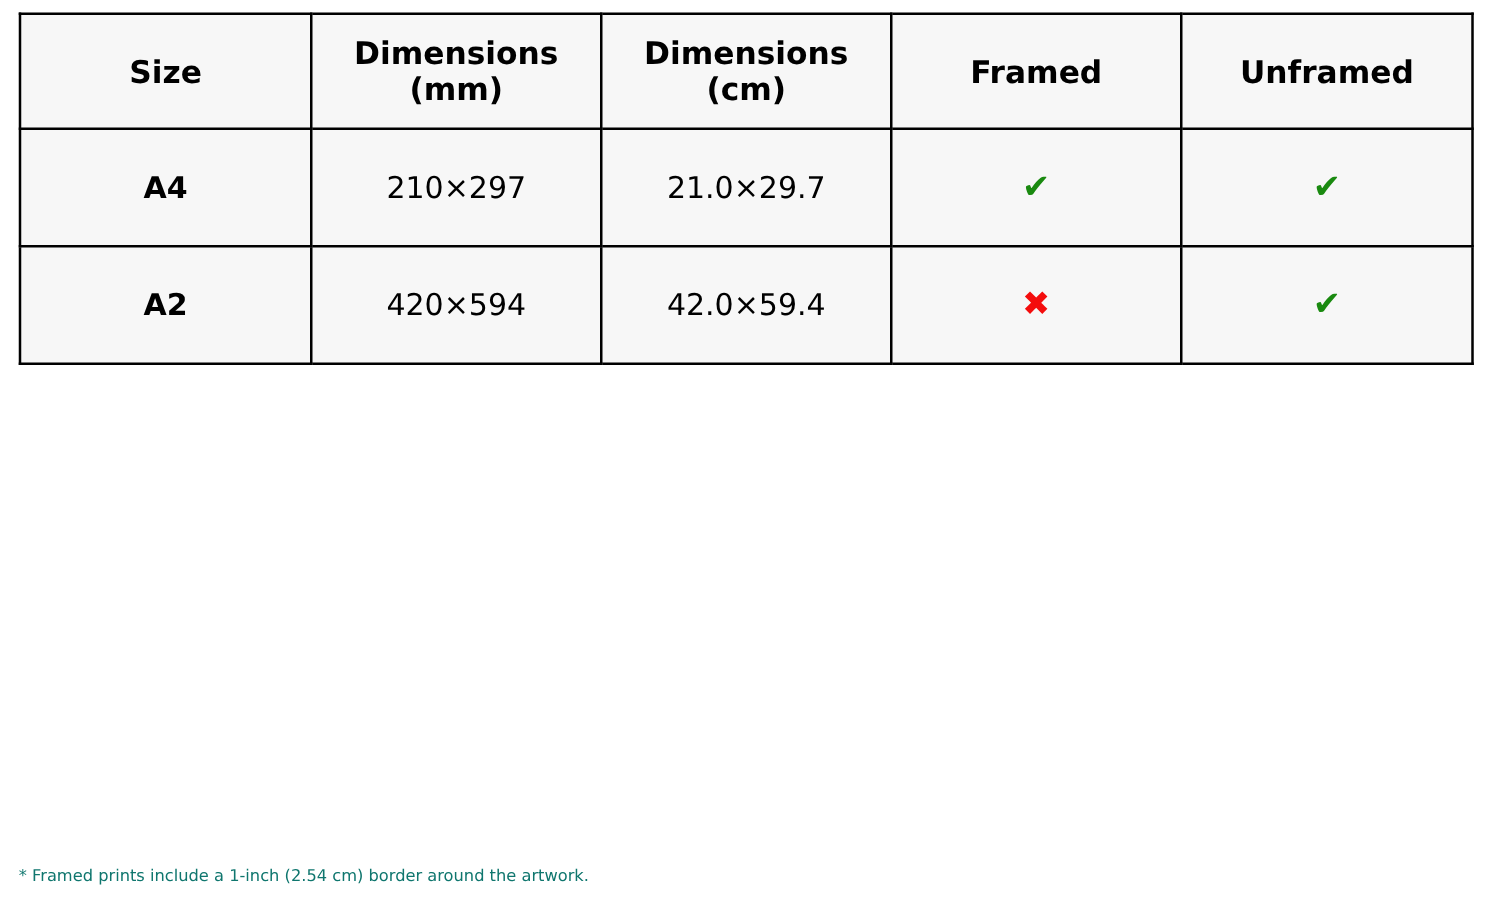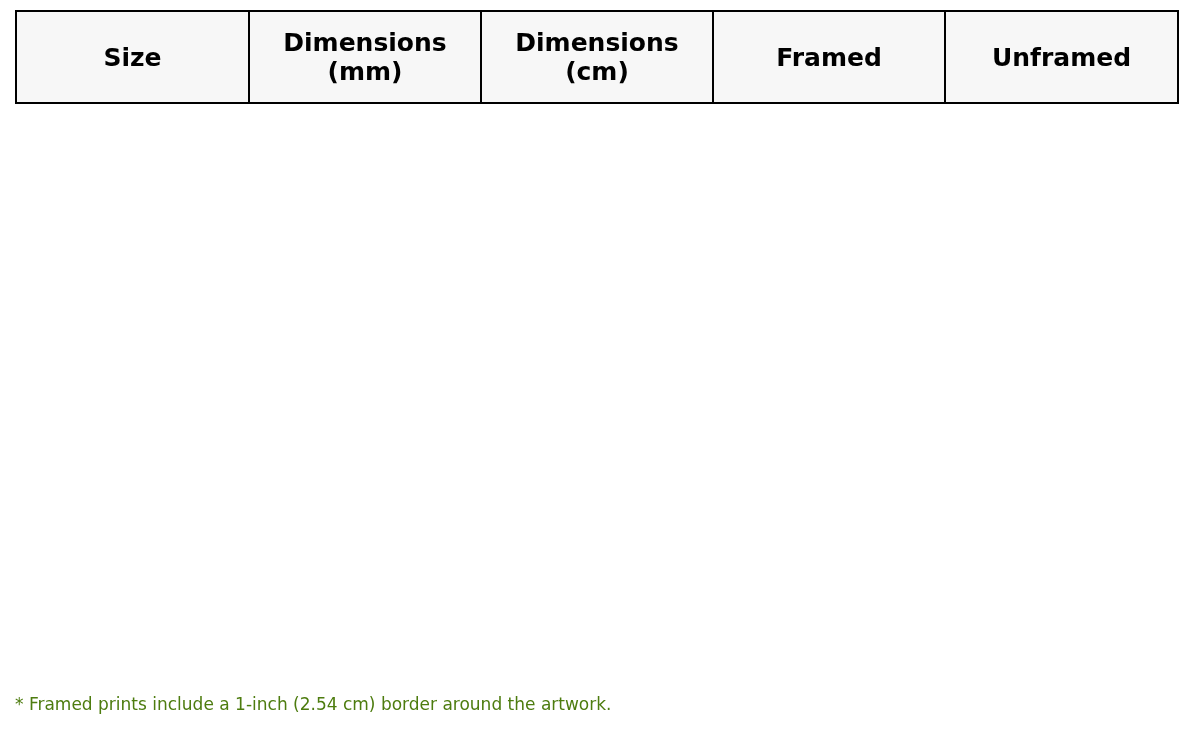--- a/index.html
+++ b/index.html
@@ -69,22 +69,22 @@
     line-height: 1;
     font-weight: bold;
   }
   .mark.yes { color: #1a8a10; }
   .mark.no  { color: #f40d0d; }
 
   .footnote {
     position: absolute;
     left: 15px;
     top: 694px;
-    font-size: 17px;
-    color: #4d7c0f;
+    font-size: 13px;
+    color: #0f766e;
     white-space: nowrap;
   }
 </style>
 </head>
 <body>
 
 <div class="table-wrap">
   <table class="size-table">
     <colgroup>
       <col class="c-size">
@@ -96,17 +96,39 @@
     <thead>
       <tr>
         <th>Size</th>
         <th>Dimensions (mm)</th>
         <th>Dimensions (cm)</th>
         <th>Framed</th>
         <th>Unframed</th>
       </tr>
     </thead>
     <tbody>
+      <tr>
+        <td class="size-cell">A4</td>
+        <td class="dim-cell">210×297</td>
+        <td class="dim-cell">21.0×29.7</td>
+        <td>
+          <span class="mark yes">✔</span>
+        </td>
+        <td>
+          <span class="mark yes">✔</span>
+        </td>
+      </tr>
+      <tr>
+        <td class="size-cell">A2</td>
+        <td class="dim-cell">420×594</td>
+        <td class="dim-cell">42.0×59.4</td>
+        <td>
+          <span class="mark no">✖</span>
+        </td>
+        <td>
+          <span class="mark yes">✔</span>
+        </td>
+      </tr>
     </tbody>
   </table>
 </div>
 
 <div class="footnote">* Framed prints include a 1-inch (2.54 cm) border around the artwork.</div>
 
 </body></html>

